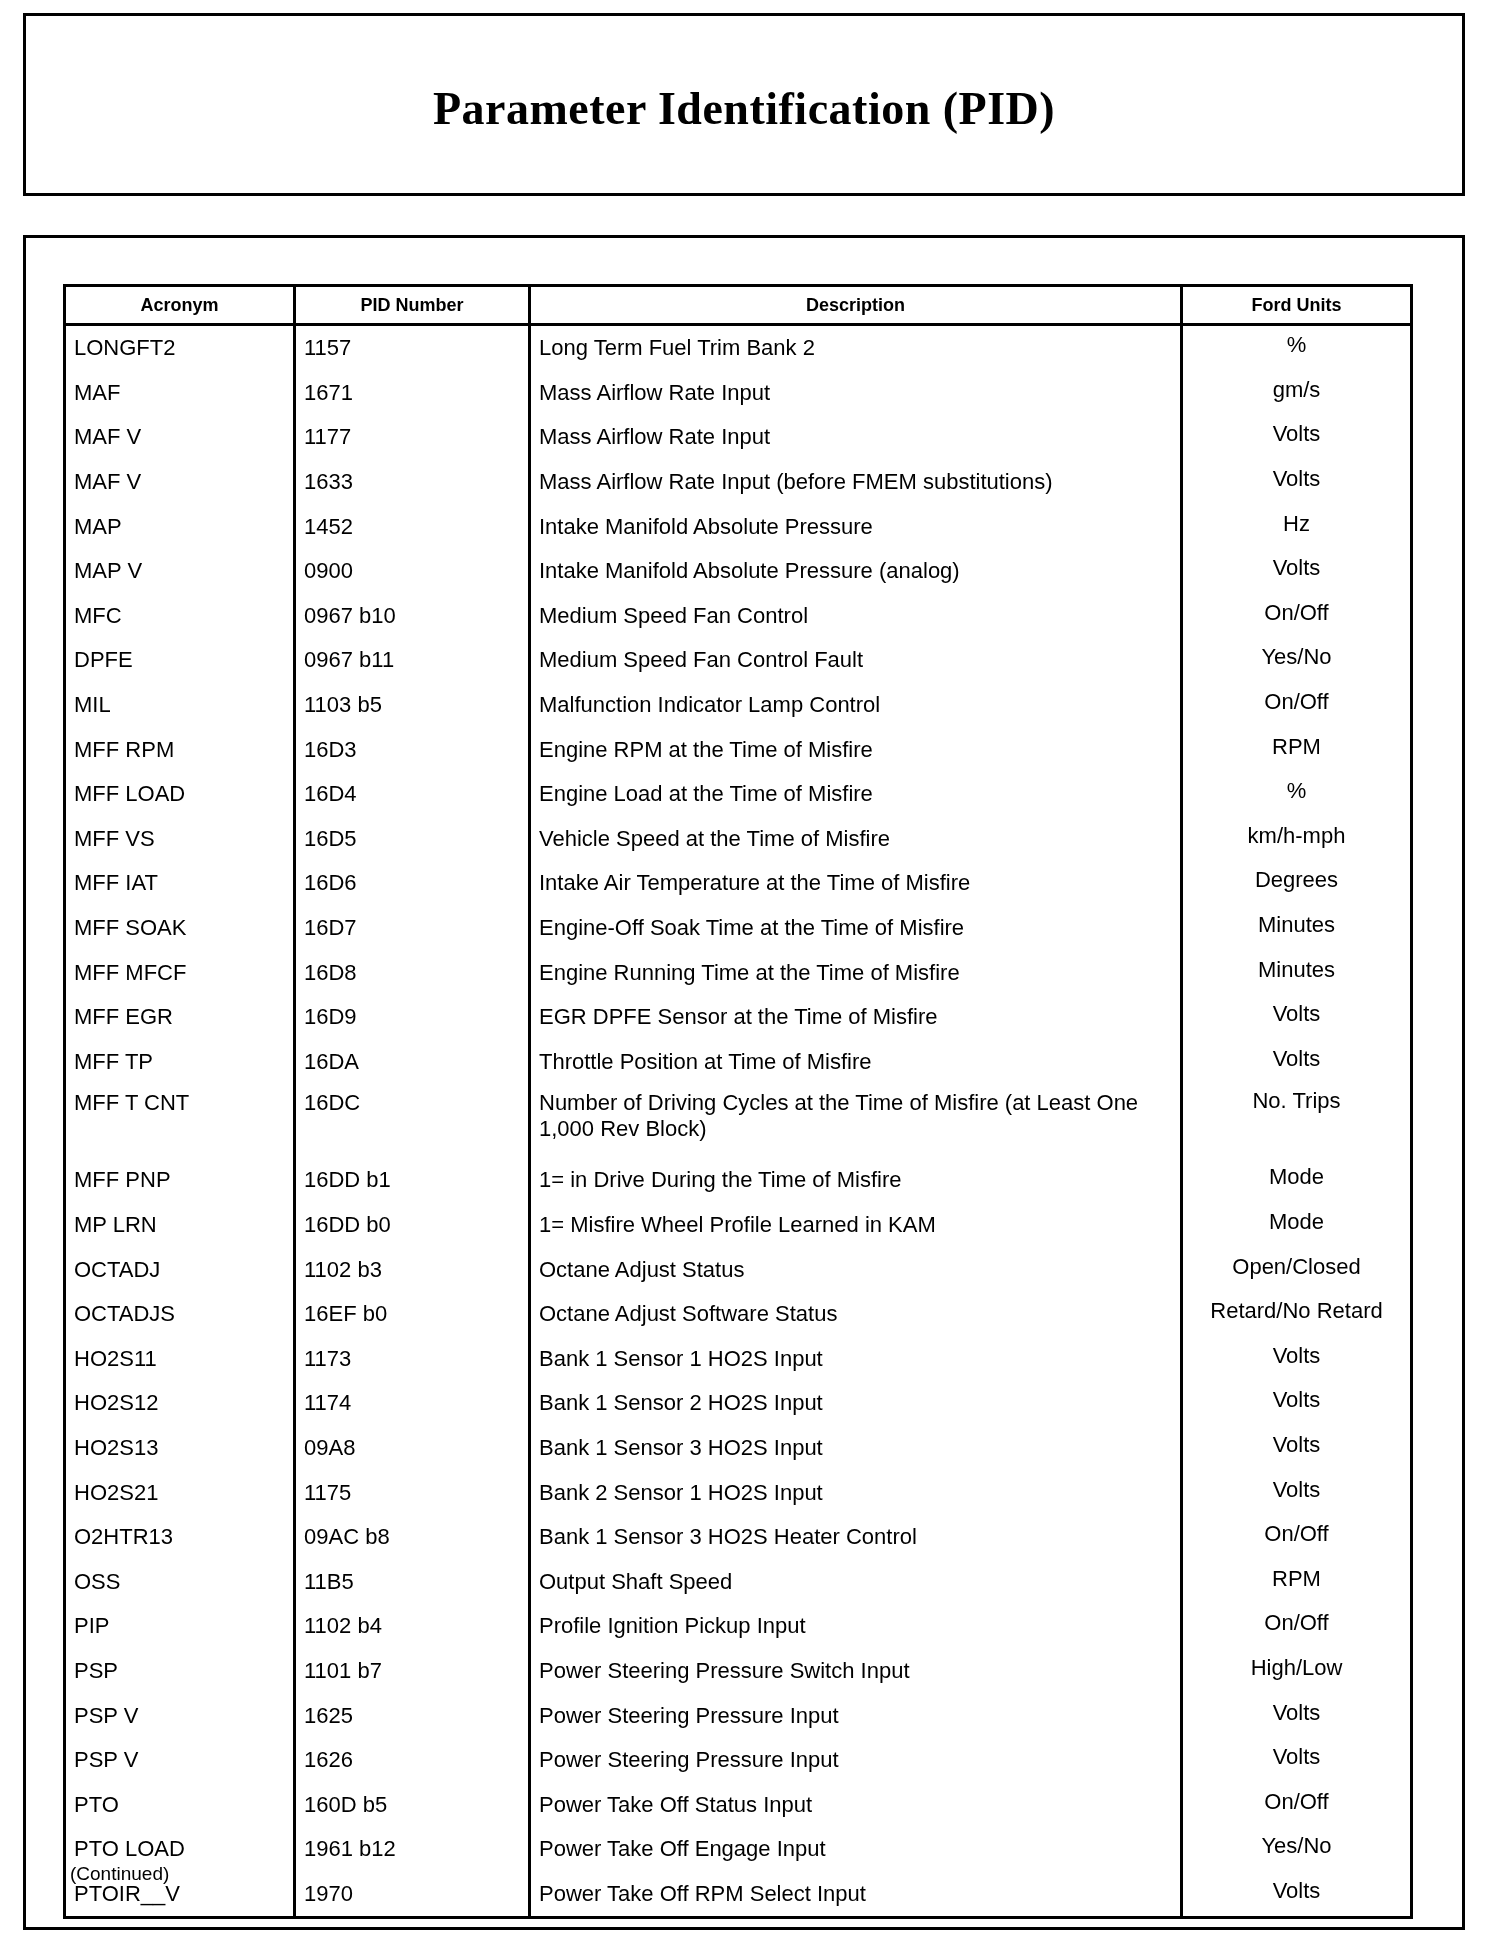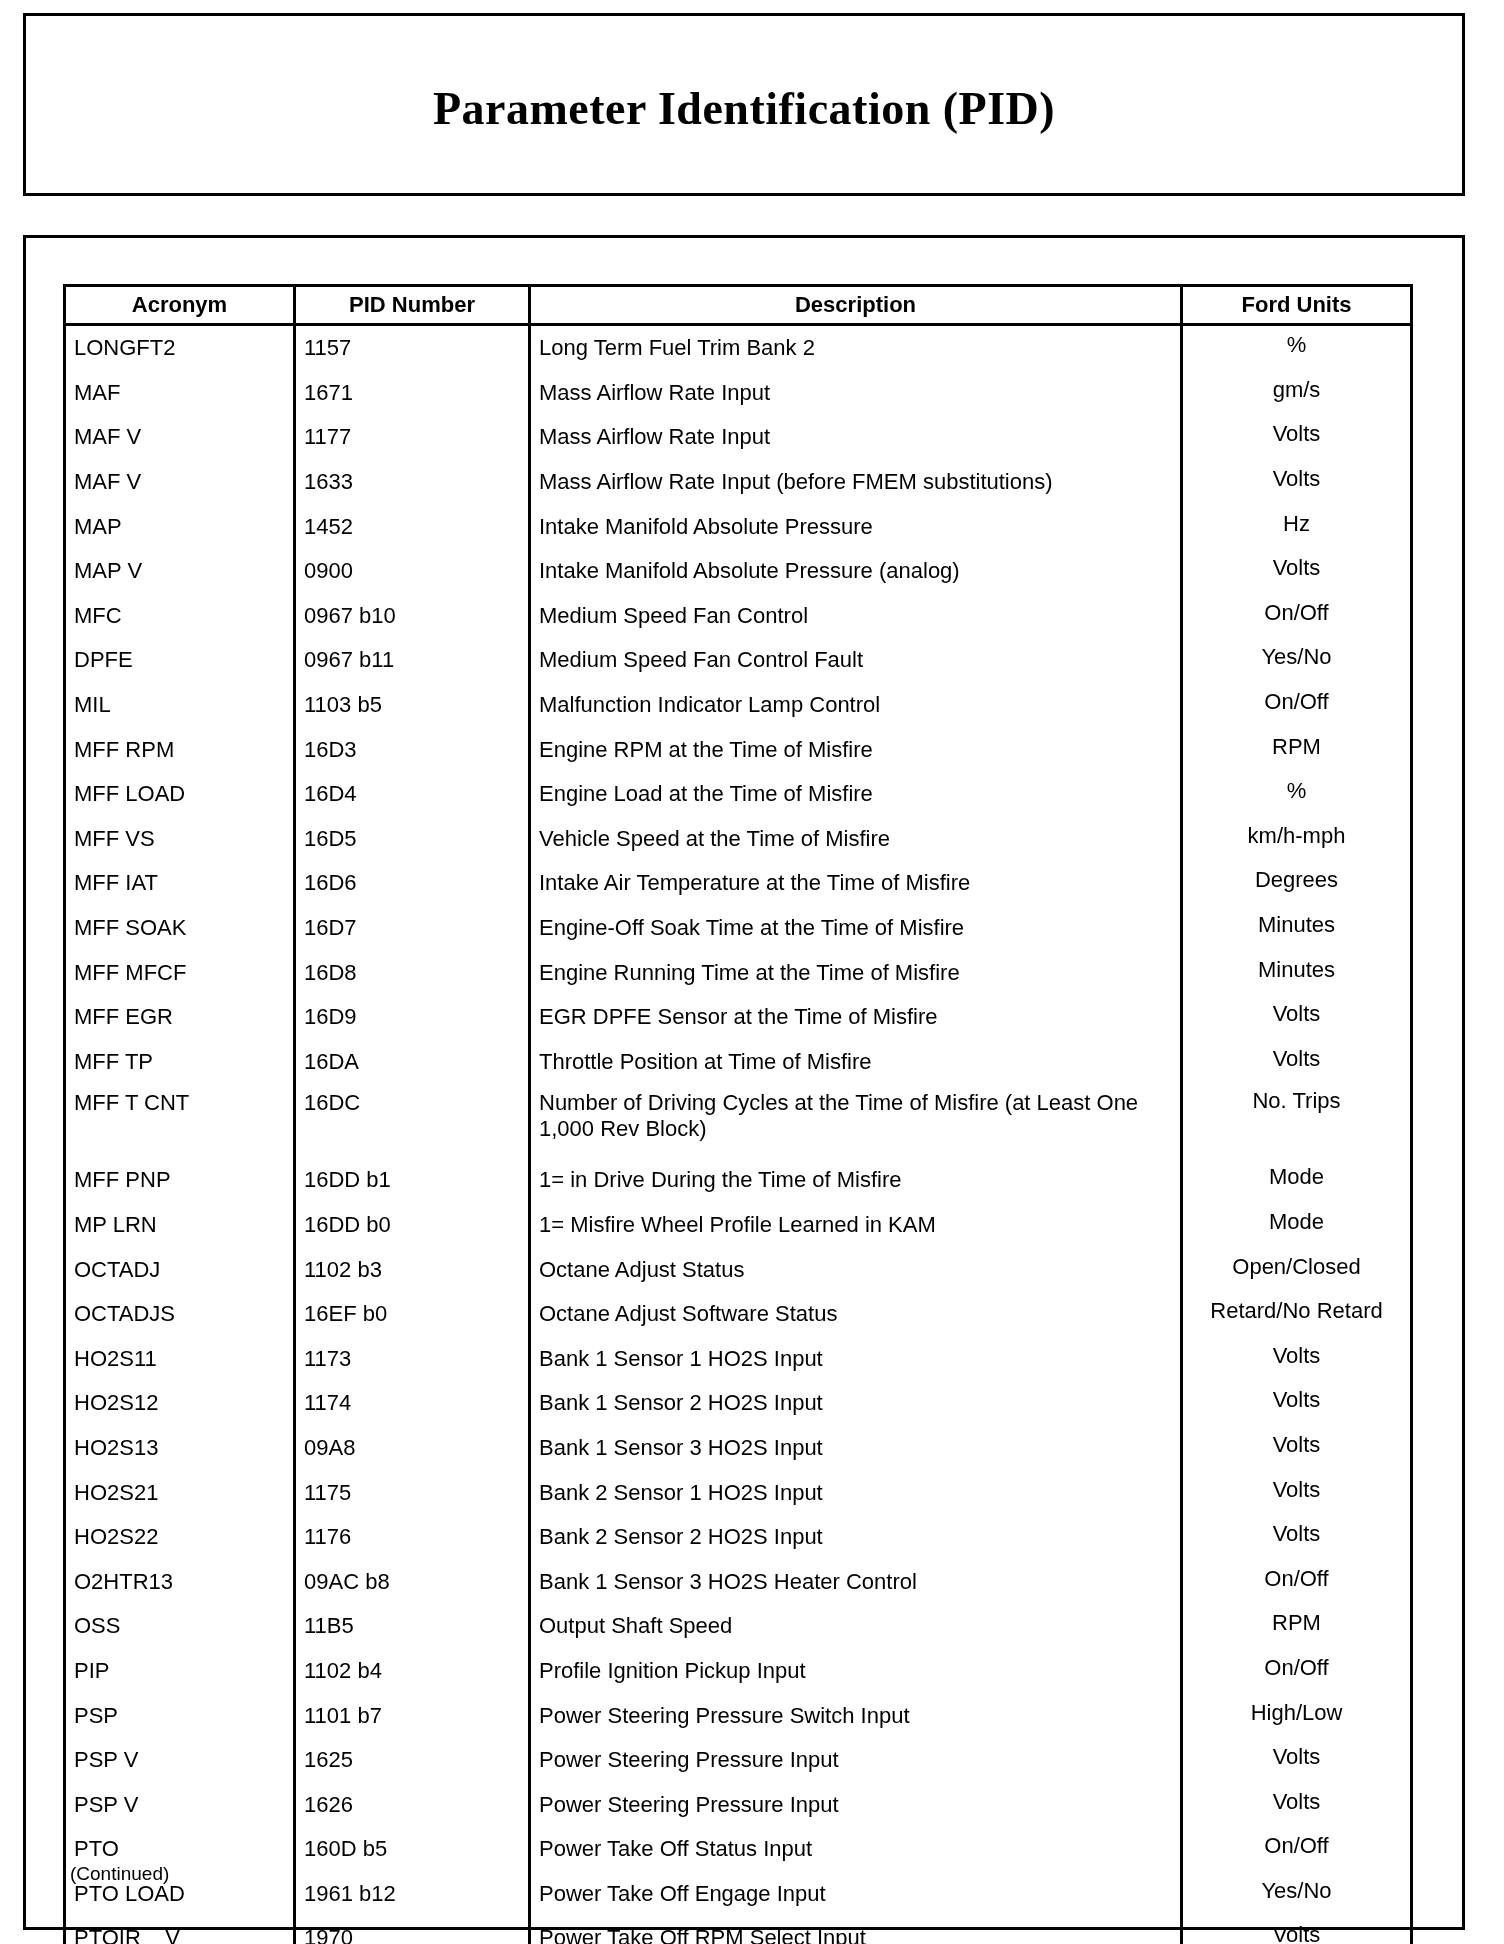--- a/index.html
+++ b/index.html
@@ -20,21 +20,21 @@
   table.pid {
     position:absolute; left:37px; top:46px;
     border-collapse:collapse; table-layout:fixed; width:1347px;
     font-family:"Liberation Sans","DejaVu Sans",sans-serif; font-size:22px;
   }
   table.pid col.c1 { width:230px; }
   table.pid col.c2 { width:235px; }
   table.pid col.c3 { width:652px; }
   table.pid col.c4 { width:230px; }
   table.pid th {
-    height:36px; border:3px solid #000; font-weight:bold; font-size:22px;
+    height:36px; border:3px solid #000; font-weight:bold; font-size:18px;
     padding:0; vertical-align:middle;
   }
   table.pid td {
     border-left:3px solid #000; border-right:3px solid #000;
     height:38.6px; padding:0 8px; vertical-align:middle; white-space:nowrap;
     line-height:26px;
   }
   table.pid td.units { text-align:center; padding-bottom:6px; }
   table.pid td.desc { white-space:normal; }
   table.pid tr.tall td { height:64px; vertical-align:top; padding-top:6px; }
@@ -219,26 +219,20 @@
           <td class="desc">Bank 1 Sensor 3 HO2S Input</td>
           <td class="units">Volts</td>
         </tr>
         <tr>
           <td>HO2S21</td>
           <td>1175</td>
           <td class="desc">Bank 2 Sensor 1 HO2S Input</td>
           <td class="units">Volts</td>
         </tr>
         <tr>
-          <td>HO2S22</td>
-          <td>1176</td>
-          <td class="desc">Bank 2 Sensor 2 HO2S Input</td>
-          <td class="units">Volts</td>
-        </tr>
-        <tr>
           <td>O2HTR13</td>
           <td>09AC b8</td>
           <td class="desc">Bank 1 Sensor 3 HO2S Heater Control</td>
           <td class="units">On/Off</td>
         </tr>
         <tr>
           <td>OSS</td>
           <td>11B5</td>
           <td class="desc">Output Shaft Speed</td>
           <td class="units">RPM</td>

